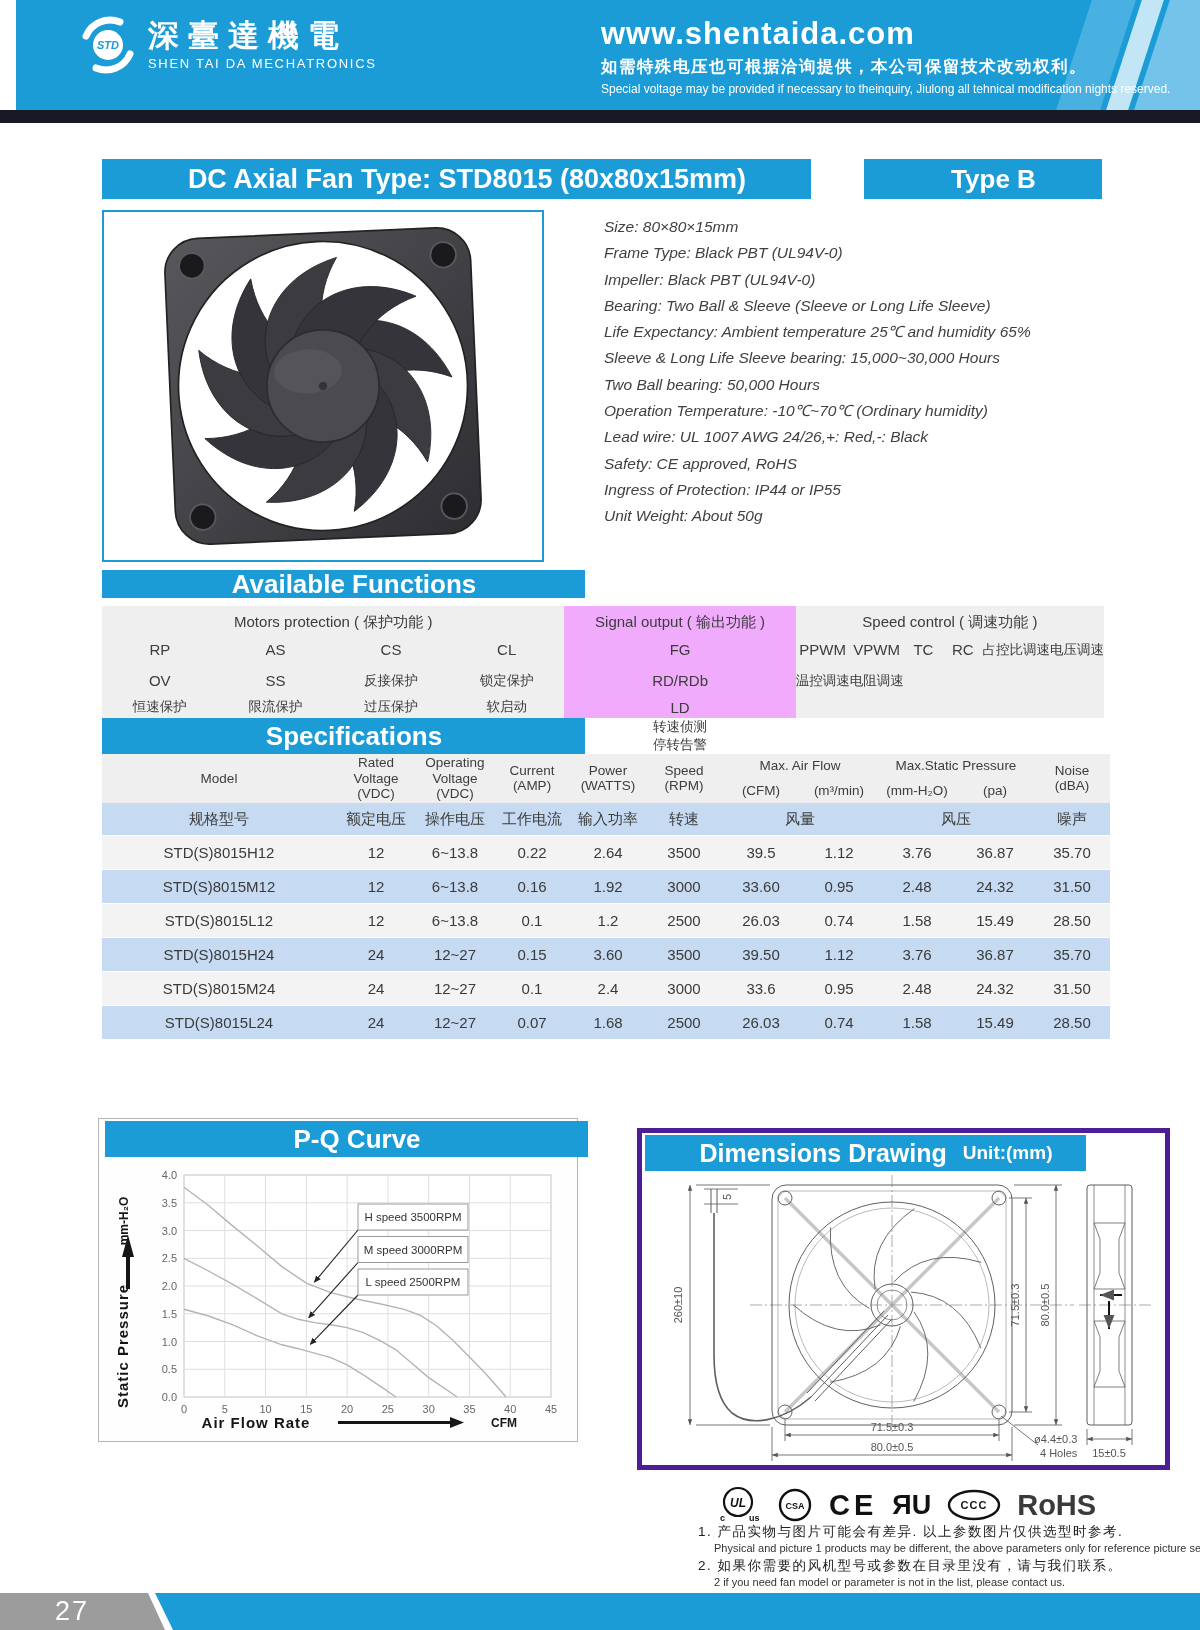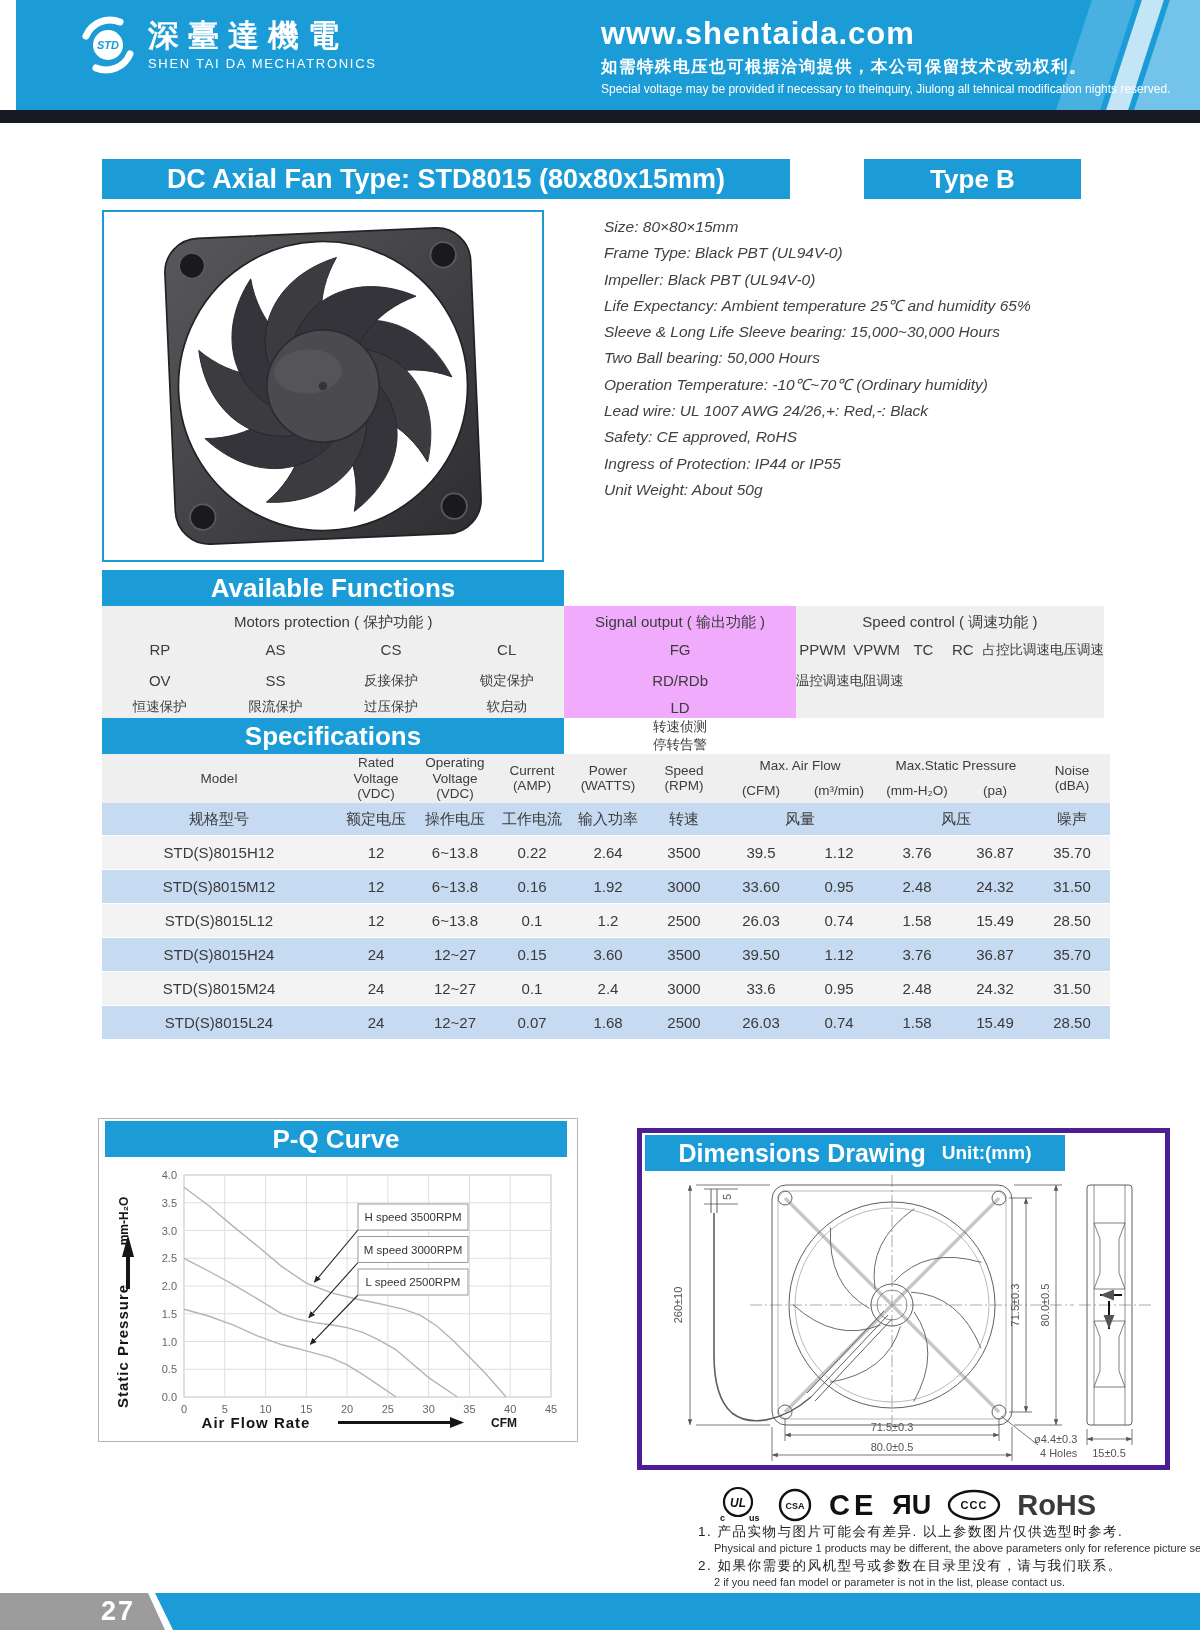--- a/index.html
+++ b/index.html
@@ -10,30 +10,30 @@
   .header{top:0;left:16px;width:1200px;height:110px;background:#1b9cd7;overflow:hidden;}
   .hstripe{position:absolute;top:-10px;height:130px;transform:skewX(-18deg);}
   .darkbar{top:110px;left:0;width:1200px;height:13px;background:#171a24;}
   .logo-row{top:14px;left:62px;display:flex;align-items:center;gap:10px;}
   .brand-cn{font-size:31px;font-weight:bold;color:#fff;letter-spacing:9px;line-height:1.1;white-space:nowrap;}
   .brand-en{font-size:13px;color:#fff;letter-spacing:1.7px;margin-top:3px;white-space:nowrap;}
   .website{top:16px;left:585px;font-size:31px;font-weight:bold;color:#fff;letter-spacing:1px;}
   .tagline-cn{top:56px;left:585px;font-size:16.5px;font-weight:bold;color:#fff;letter-spacing:1.5px;}
   .tagline-en{top:82px;left:585px;font-size:12px;color:#fff;}
   
-  .bar{background:#1b9cd7;color:#fff;font-weight:bold;display:flex;align-items:center;justify-content:center;}
+  .bar{background:#1b9cd7;color:#fff;font-weight:bold;display:flex;align-items:center;justify-content:center;padding-left:21px;}
   .title-main{left:102px;top:159px;width:688px;height:40px;font-size:27px;}
   .title-type{left:864px;top:159px;width:217px;height:40px;font-size:26px;}
   
   .photo-box{left:102px;top:210px;width:438px;height:348px;background:#fff;border:2px solid #1e9ad3;}
   
   .spec-list{left:604px;top:214px;width:552px;font-style:italic;}
   .specline{font-size:15.5px;color:#433f3e;line-height:26.3px;white-space:nowrap;}
   
-  .func-bar{left:102px;top:570px;width:462px;height:36px;font-size:26px;}
+  .func-bar{left:102px;top:570px;width:462px;height:28px;font-size:26px;}
   .func-table{left:102px;top:606px;width:1002px;height:112px;display:flex;}
   .func-group{display:grid;grid-template-rows:28px 31px 31px 22px;align-items:center;}
   .fg-title{grid-column:1 / -1;text-align:center;font-size:15px;color:#3c3c3c;padding-top:4px;}
   .fg-code{text-align:center;font-size:15px;color:#3c3c3c;}
   .fg-cn{text-align:center;font-size:13.5px;color:#3c3c3c;white-space:nowrap;}
   .fg-dot{text-align:center;font-size:12px;color:#111;}
   
   .spec-bar{left:102px;top:718px;width:462px;height:36px;font-size:26px;}
   .spec-table{left:102px;top:754px;border-collapse:collapse;table-layout:fixed;}
   .spec-table th{font-weight:normal;font-size:13.5px;color:#3d3d3d;background:#efefef;
@@ -62,22 +62,22 @@
   .rohs-text{font-size:29px;font-weight:bold;}
   
   .notes{left:698px;top:1524px;width:480px;}
   .note-cn{font-size:13.5px;color:#222;letter-spacing:1.5px;line-height:16px;white-space:nowrap;}
   .note-en{font-size:11px;color:#333;line-height:14px;margin:1px 0 3px 16px;white-space:nowrap;}
   
   .footer-gray{left:0;top:1593px;width:170px;height:37px;background:#9c9c9c;
                clip-path:polygon(0 0,148px 0,165px 100%,0 100%);}
   .footer-blue{left:155px;top:1593px;width:1045px;height:37px;background:#1b9cd7;
                clip-path:polygon(0 0,100% 0,100% 100%,18px 100%);}
-  .page-num{position:absolute;left:55px;top:3px;width:80px;text-align:right;
-            color:#fff;font-size:27px;letter-spacing:2px;font-weight:bold;}
+  .page-num{position:absolute;left:55px;top:3px;width:80px;text-align:left;
+            color:#fff;font-size:27px;letter-spacing:2px;}
 </style>
 </head>
 <body>
 
 <div class="abs header">
   <div class="hstripe" style="left:1058px;width:44px;background:#49b1e2;"></div>
   <div class="hstripe" style="left:1108px;width:22px;background:#c3e6f7;"></div>
   <div class="hstripe" style="left:1136px;width:110px;background:#74c3ea;"></div>
   <div class="abs logo-row">
     <svg width="60" height="62" viewBox="0 0 60 62">
@@ -130,20 +130,21 @@
       <circle cx="52" cy="348" r="15"></circle>
         <circle cx="348" cy="348" r="15"></circle>
     </g>
   </svg>
 </div>
 
 <div class="abs spec-list">
     <div class="specline">Size: 80×80×15mm</div>
     <div class="specline">Frame Type: Black PBT (UL94V-0)</div>
     <div class="specline">Impeller: Black PBT (UL94V-0)</div>
+    <div class="specline">Bearing: Two Ball &amp; Sleeve (Sleeve or Long Life Sleeve)</div>
     <div class="specline">Life Expectancy: Ambient temperature 25℃ and humidity 65%</div>
     <div class="specline">Sleeve &amp; Long Life Sleeve bearing: 15,000~30,000 Hours</div>
     <div class="specline">Two Ball bearing: 50,000 Hours</div>
     <div class="specline">Operation Temperature: -10℃~70℃ (Ordinary humidity)</div>
     <div class="specline">Lead wire: UL 1007 AWG 24/26,+: Red,-: Black</div>
     <div class="specline">Safety: CE approved, RoHS</div>
     <div class="specline">Ingress of Protection: IP44 or IP55</div>
     <div class="specline">Unit Weight: About 50g</div>
   </div>
 

